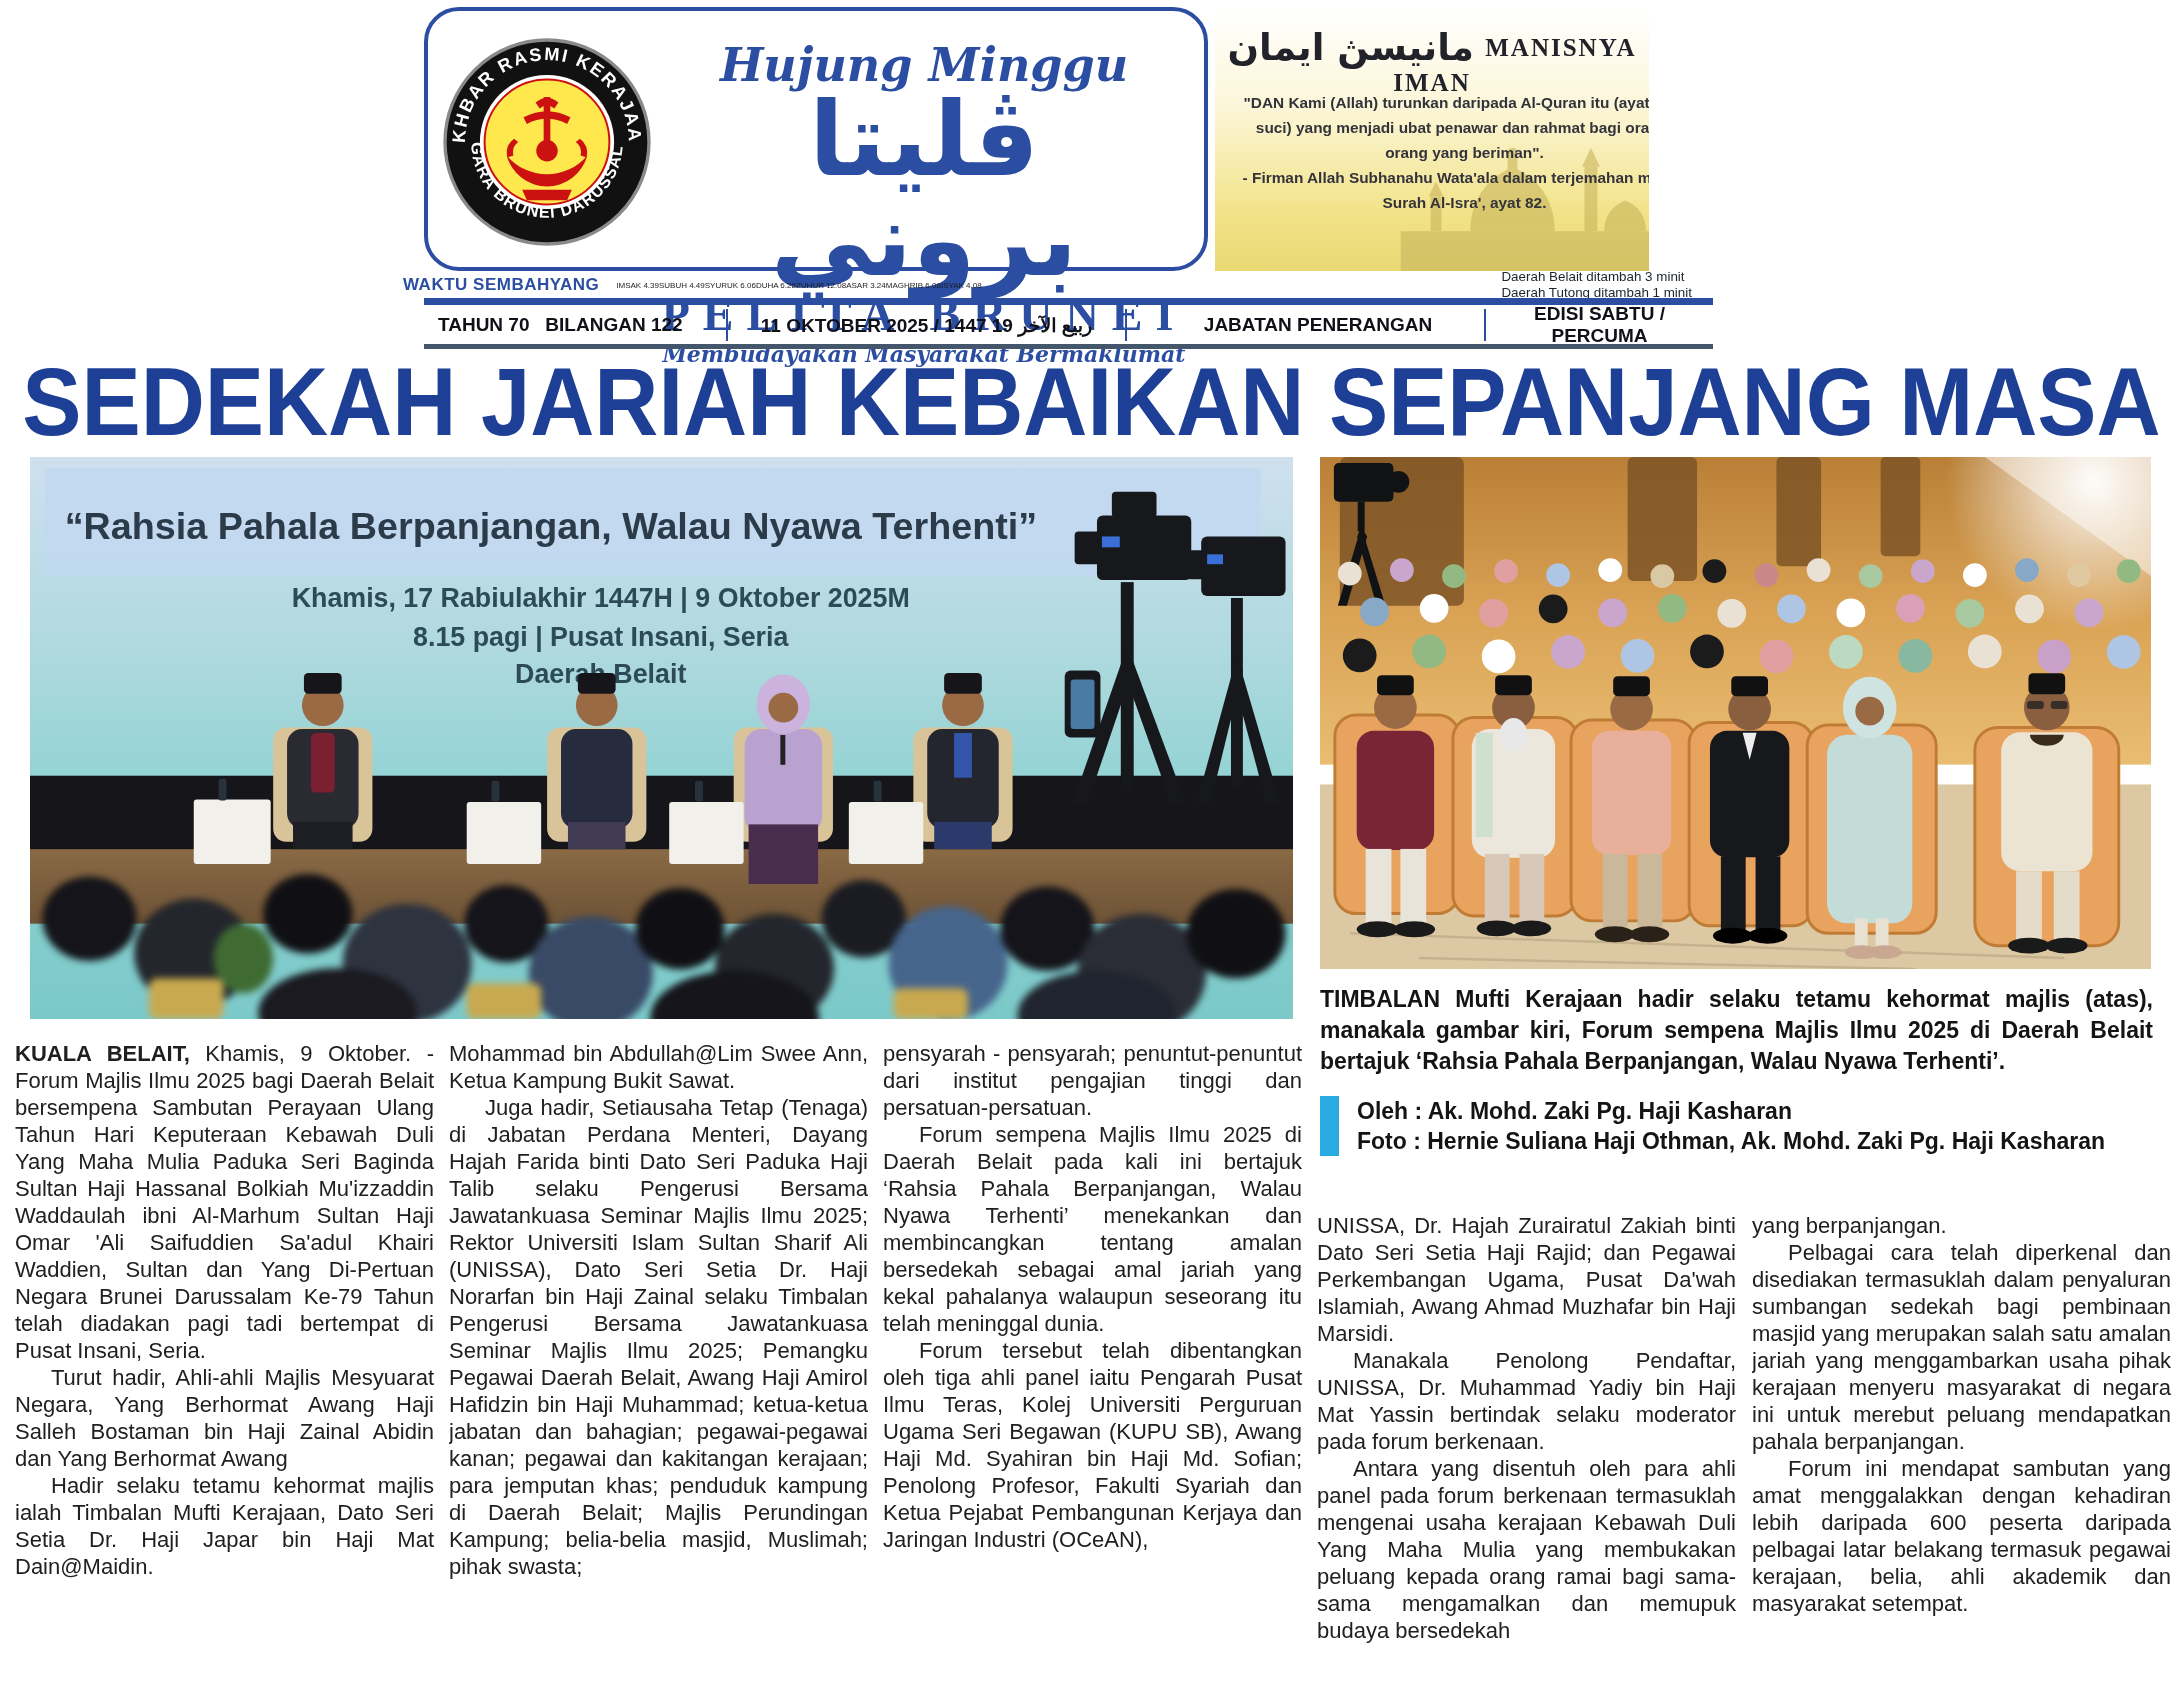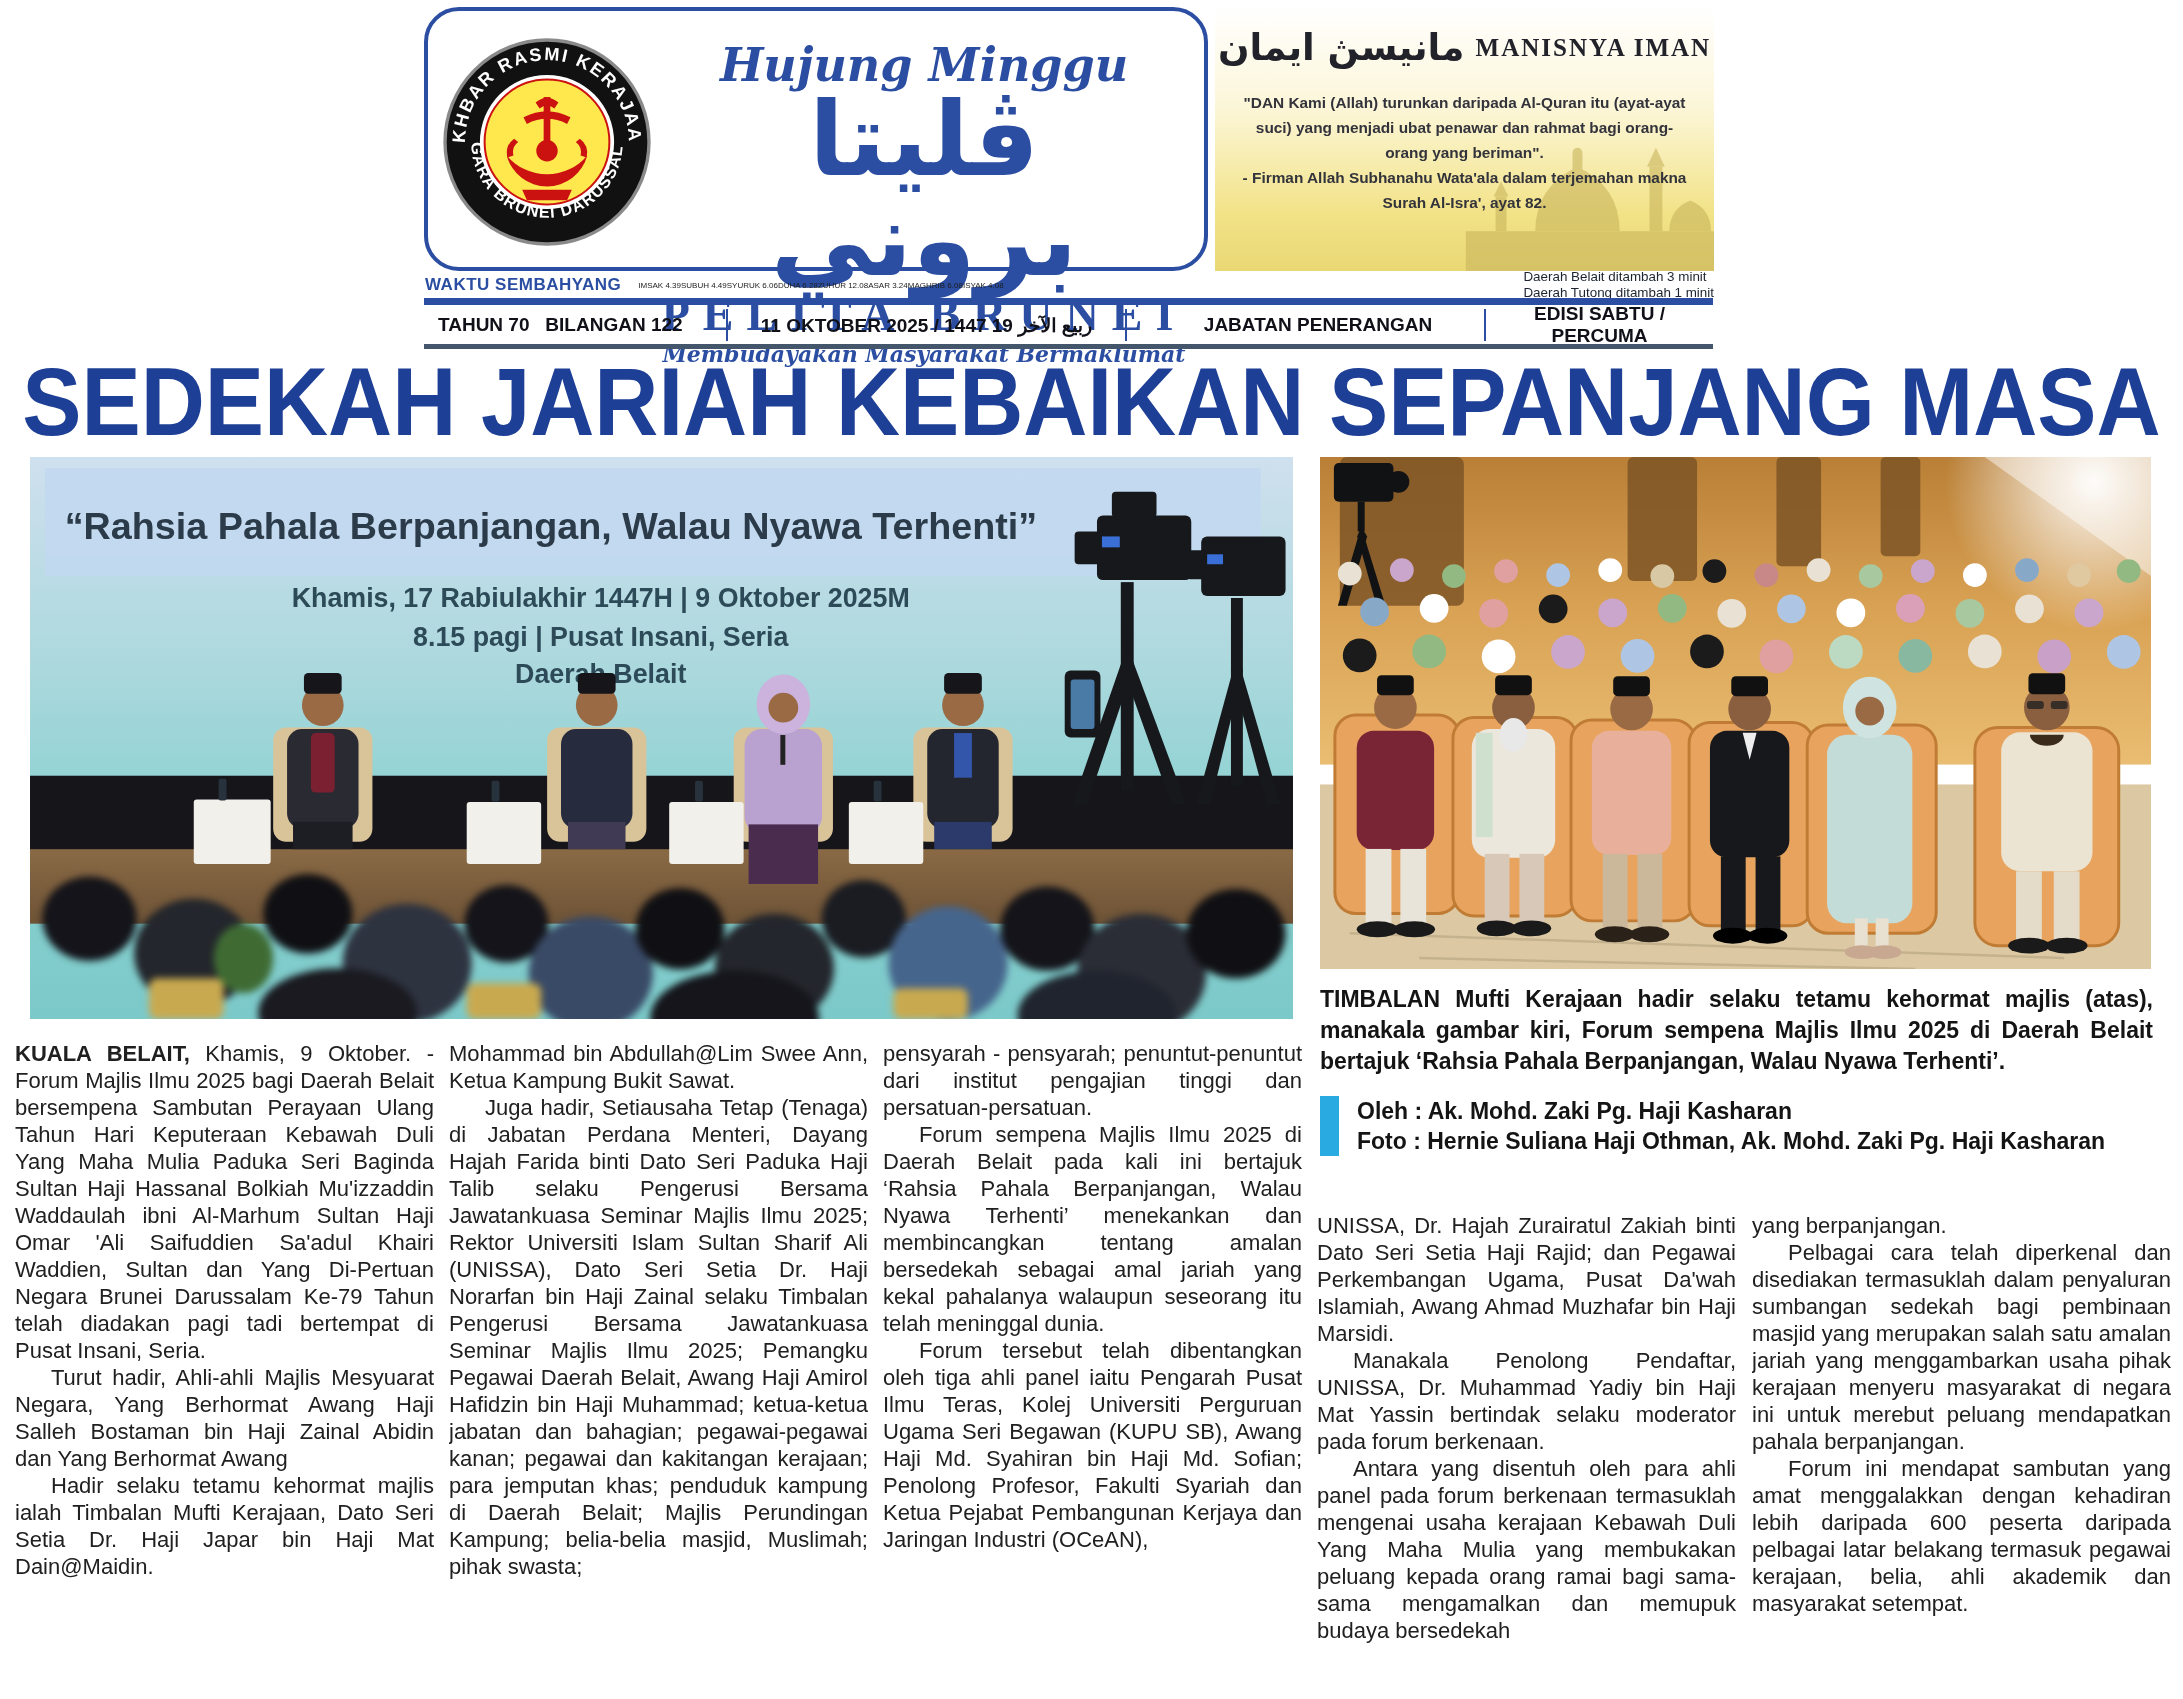--- a/index.html
+++ b/index.html
@@ -10,31 +10,31 @@
   #masthead-box{position:absolute;left:424px;top:7.4px;width:784px;height:264px;
     border:4px solid #2b4ea2;border-radius:35px;background:#fff;box-sizing:border-box;}
   #crest{position:absolute;left:15px;top:27px;width:208px;height:208px;}
   #mast-titles{position:absolute;left:223px;top:16px;width:546px;height:256px;text-align:center;color:#2b4ea2;}
   .weekend{font-family:"DejaVu Serif",serif;font-style:italic;font-weight:bold;font-size:46px;line-height:1.05;margin-top:14px;}
   .jawi{font-family:"DejaVu Sans",sans-serif;font-weight:bold;font-size:102px;line-height:0.98;direction:rtl;}
   .ptitle{font-family:"Liberation Serif",serif;font-weight:600;font-size:46px;letter-spacing:13px;line-height:1.0;margin-top:2px;}
   .tagline{font-family:"DejaVu Serif",serif;font-style:italic;font-weight:bold;font-size:22px;line-height:1.1;margin-top:4px;}
 
   
-  #iman-panel{position:absolute;left:1215px;top:7.4px;width:499px;height:264px;overflow:hidden;
+  #iman-panel{position:absolute;left:1215px;top:7.4px;width:434px;height:264px;overflow:hidden;
     background:linear-gradient(180deg,#ffffff 0%,#fcf6d8 38%,#f2e388 78%,#ead874 100%);}
   #iman-head{position:absolute;left:0;top:19px;width:100%;text-align:center;color:#22222a;}
   #iman-head .lat{font-family:"Liberation Serif",serif;font-weight:bold;font-size:25px;letter-spacing:2px;vertical-align:middle;}
   #iman-head .ara{font-family:"DejaVu Sans",sans-serif;font-weight:bold;font-size:37px;vertical-align:middle;margin-right:9px;}
   #iman-quote{position:absolute;left:25px;top:84px;width:449px;text-align:center;
     font-weight:bold;font-size:15.4px;line-height:1.62;color:#33333b;}
   #iman-mosque{position:absolute;right:0;bottom:0;opacity:.6;}
 
   
-  #prayer-bar{position:absolute;left:425px;top:272px;width:1289px;height:26px;display:flex;align-items:center;}
+  #prayer-bar{position:absolute;left:403px;top:272px;width:1289px;height:26px;display:flex;align-items:center;}
   #prayer-label{color:#2b4ea2;font-weight:bold;font-size:17px;letter-spacing:0.5px;margin-right:17px;white-space:pre;}
   #prayer-note{margin-left:auto;font-weight:normal;font-size:13.4px;line-height:1.2;color:#1b2430;text-align:left;}
   #rule-blue{position:absolute;left:424px;top:298px;width:1289px;height:7.4px;background:#2b4ea2;}
   #info-bar{position:absolute;left:424px;top:306px;width:1289px;height:38px;display:flex;align-items:center;
     font-weight:bold;font-size:19px;color:#101018;}
   .info-cell{text-align:center;}
   .info-sep{width:2px;height:32px;background:#2b4ea2;}
   #rule-dark{position:absolute;left:424px;top:344px;width:1289px;height:4.5px;background:#44566b;}
 
   

